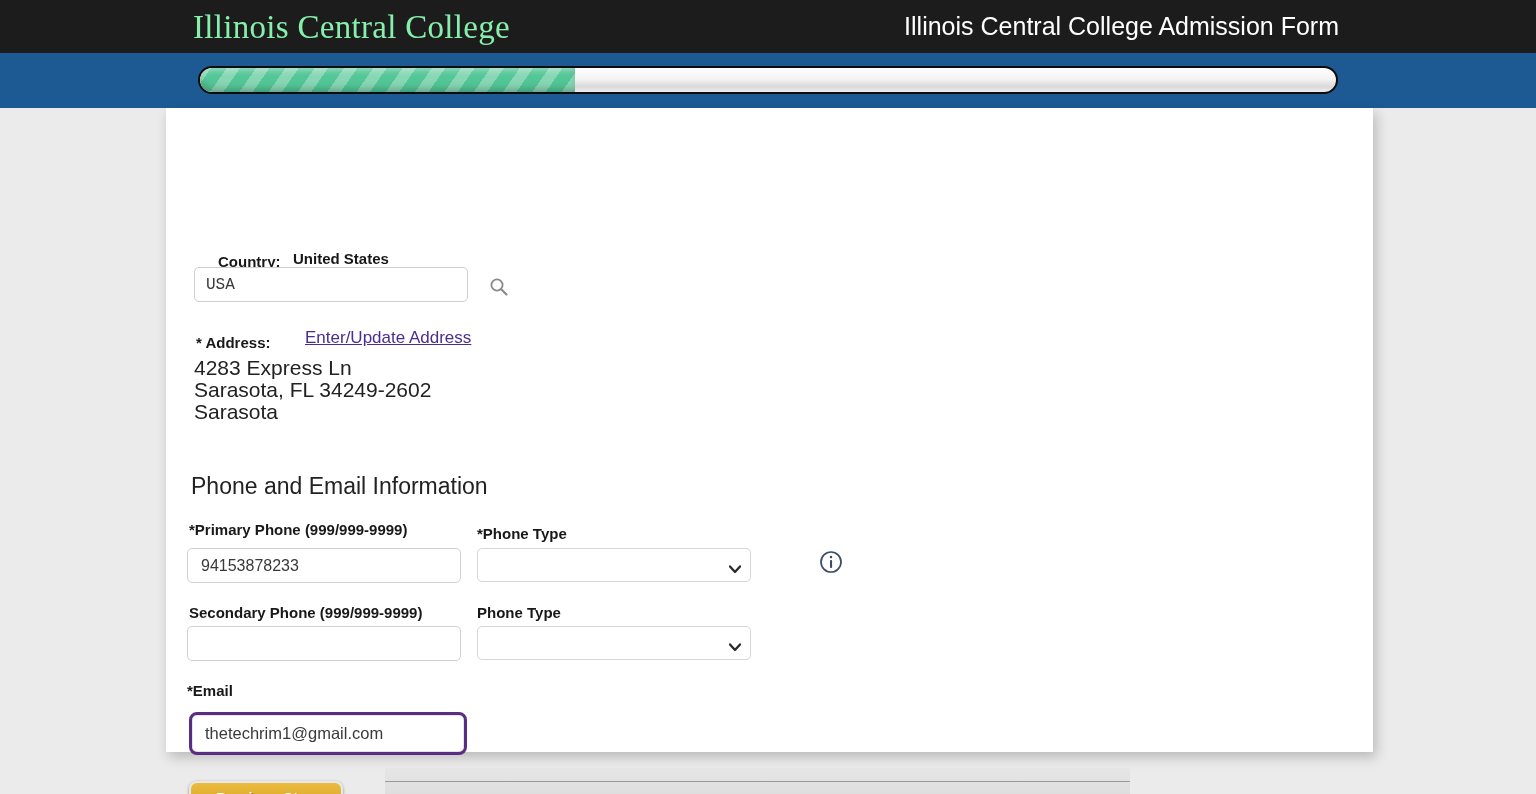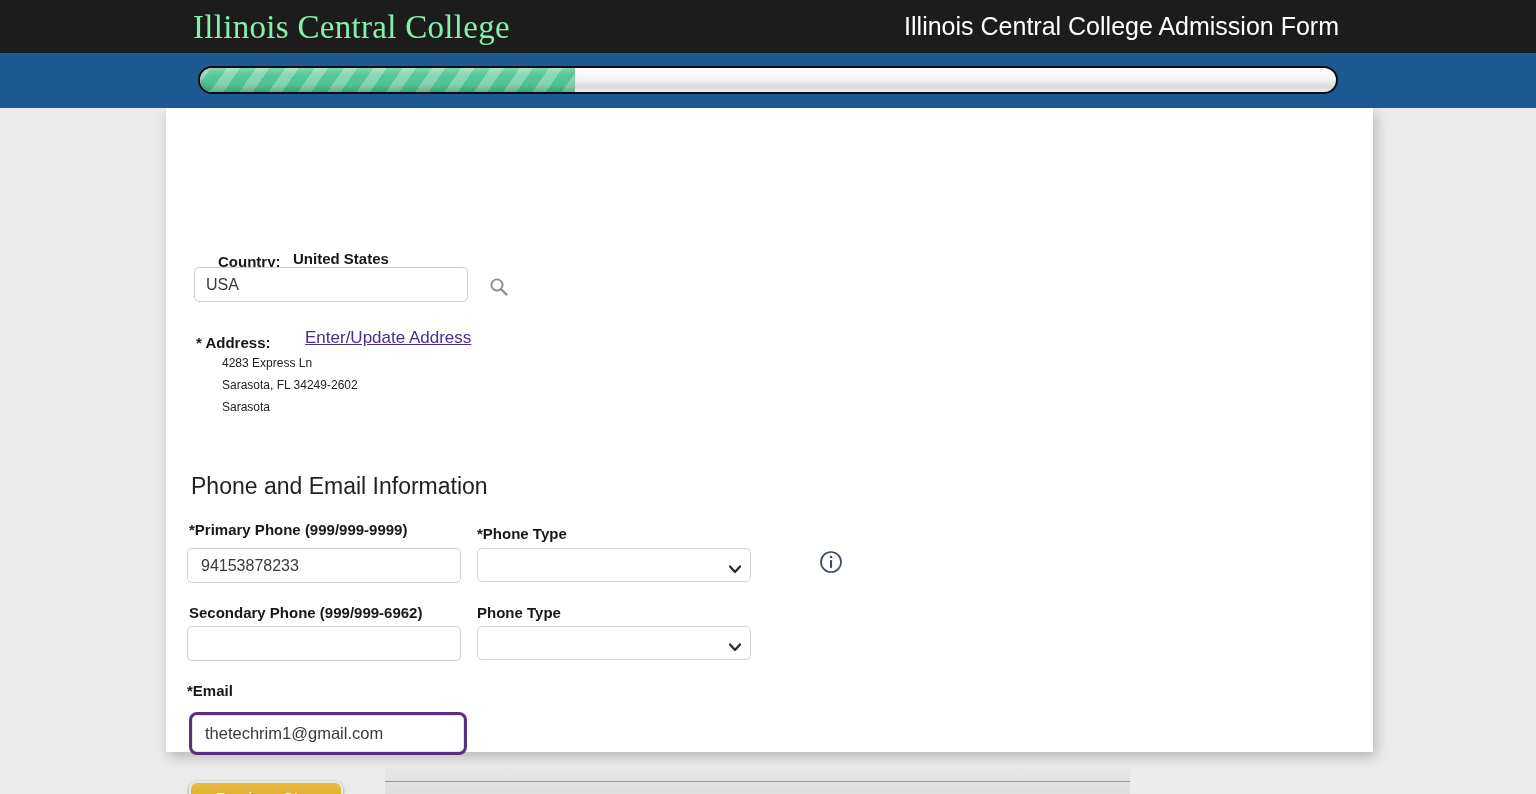--- a/index.html
+++ b/index.html
@@ -88,38 +88,37 @@
   }
 
   
   .lbl-bold {
     font-size: 15px;
     font-weight: bold;
     color: #181818;
     white-space: nowrap;
   }
   .txt-plain {
-    font-size: 12px;
+    font-size: 21px;
     color: #222222;
     white-space: nowrap;
-    margin-left: 28px;
   }
 
   
   .country-label { position: absolute; left: 28px; top: 145px; margin-left: 24px; }
   .country-value { position: absolute; left: 127px; top: 142px; }
   .country-input {
     position: absolute;
     left: 28px; top: 159px;
     width: 274px; height: 35px;
     box-sizing: border-box;
     border: 1px solid #cfcfcf;
     border-radius: 5px;
     background: #ffffff;
-    font-family: Liberation Sans, sans-serif;
+    font-family: Liberation Mono, monospace;
     font-size: 16px;
     color: #3a3a3a;
     padding: 0 11px;
     outline: none;
   }
   .search-icon {
     position: absolute;
     left: 322px; top: 168px;
     width: 22px; height: 22px;
     cursor: pointer;
@@ -303,21 +302,21 @@
     </div>
 
     <span class="info-icon">
       <svg width="24" height="24" viewBox="0 0 24 24">
         <circle cx="12" cy="12" r="10" fill="none" stroke="#3c4a63" stroke-width="1.7"></circle>
         <circle cx="12" cy="7.1" r="1.25" fill="#3c4a63"></circle>
         <rect x="11" y="10" width="2.1" height="8" rx="0.8" fill="#3c4a63"></rect>
       </svg>
     </span>
 
-    <div class="lbl-bold f-label lbl-secondary-phone">Secondary Phone (999/999-6962)</div>
+    <div class="lbl-bold f-label lbl-secondary-phone">Secondary Phone (999/999-9999)</div>
     <input class="t-input inp-secondary-phone" type="text" value="" style="">
 
     <div class="lbl-bold f-label lbl-phone-type-2">Phone Type</div>
     <div class="select-wrap sel-phone-type-2" style="width:274px;height:34px;">
       <select class="t-select" id="sel2" style="left:0;top:0;width:274px;"><option value=""></option><option value="Home">Home</option><option value="Mobile">Mobile</option><option value="Work">Work</option></select>
       <span class="select-chevron">
         <svg width="12" height="9" viewBox="0 0 12 9">
           <path d="M1 1.4 L6 7 L11 1.4" fill="none" stroke="#2b2b2b" stroke-width="2.3" stroke-linecap="round" stroke-linejoin="round"></path>
         </svg>
       </span>

